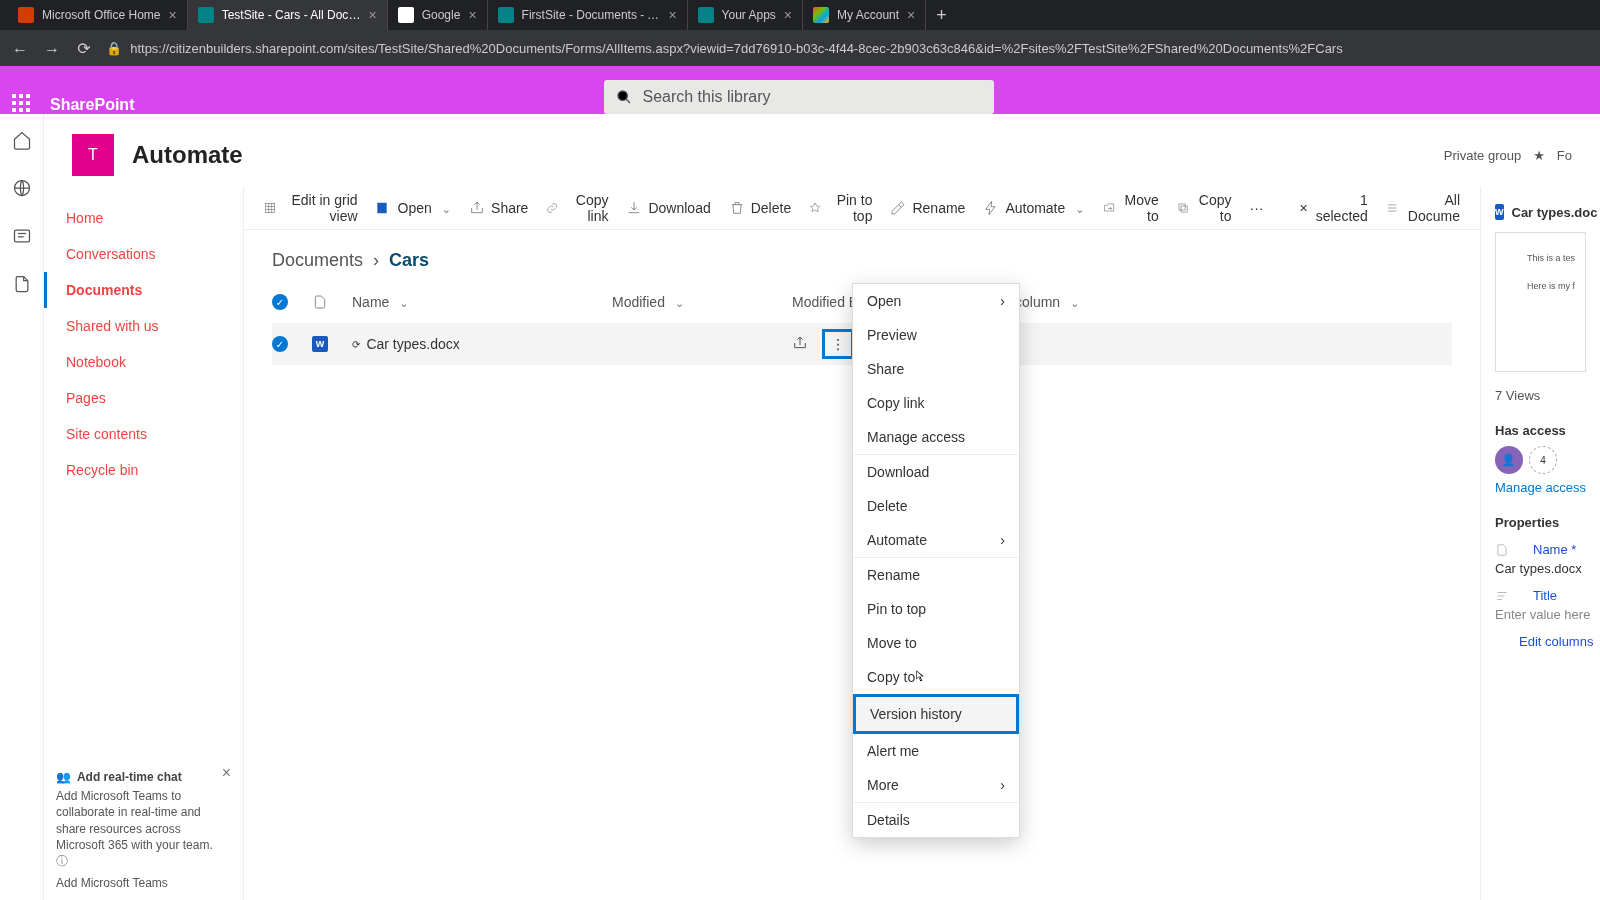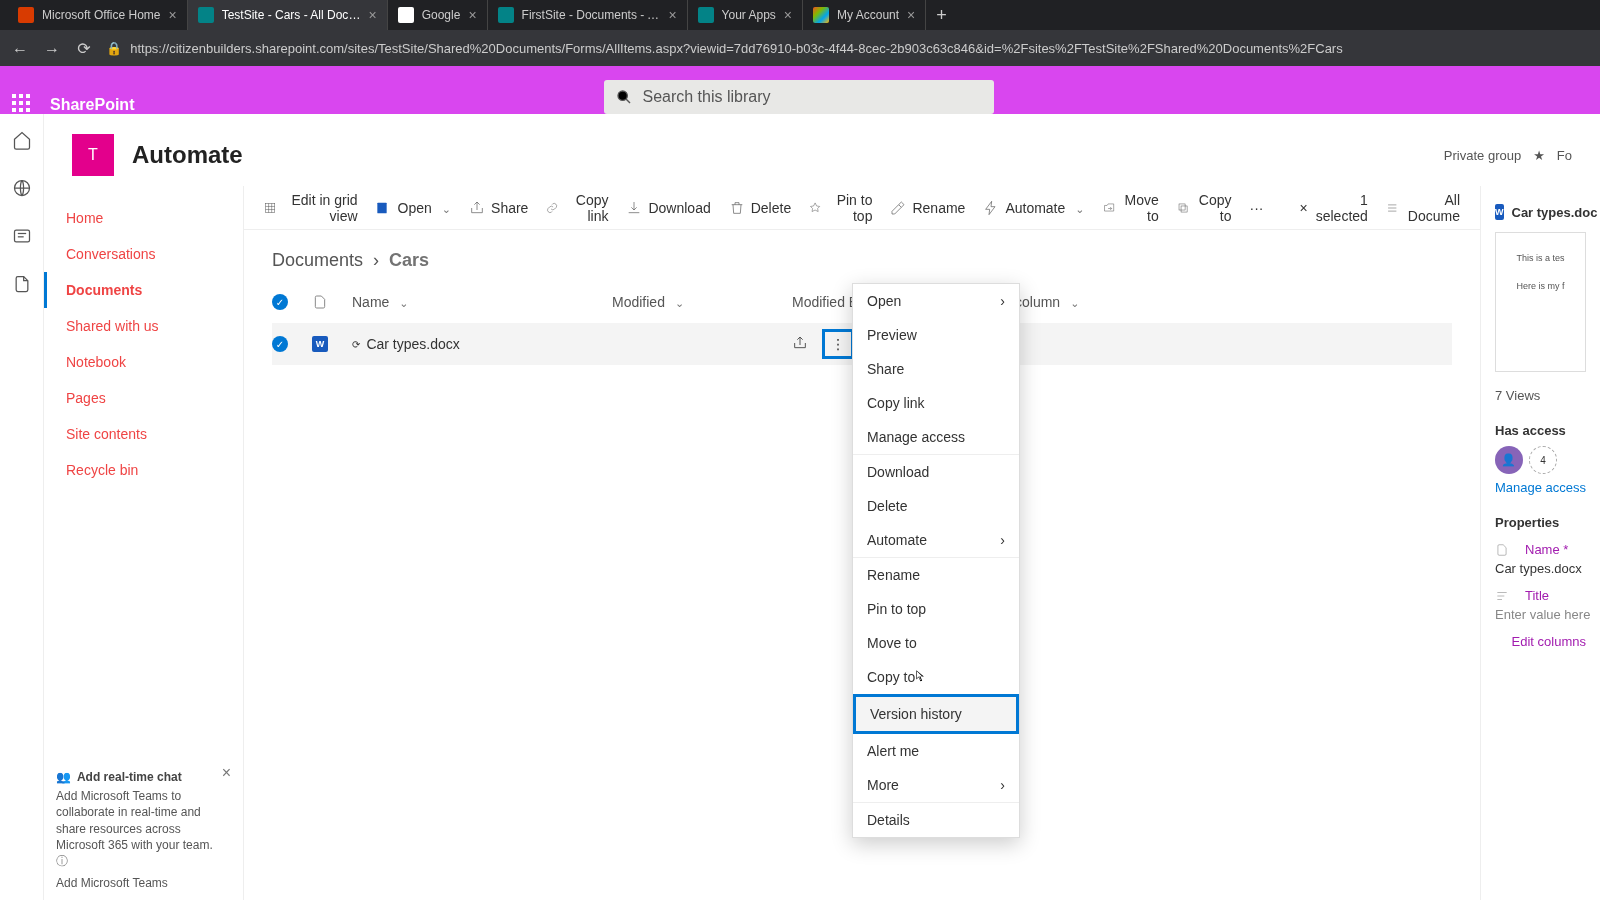--- a/index.html
+++ b/index.html
@@ -57,21 +57,21 @@
 
 .doc-area { flex: 1; display: flex; flex-direction: column; position: relative; text-align: right; }
 .cmdbar { height: 44px; border-bottom: 1px solid #eee; display: flex; align-items: center; padding: 0 20px; gap: 18px; font-size: 14px; color: #333; }
 .cmd { display: flex; align-items: center; gap: 6px; cursor: pointer; }
 .cmd svg { width: 16px; height: 16px; stroke: #555; fill: none; }
 .cmd.word-ic svg { fill: #185abd; stroke: none; }
 .cmdbar .spacer { flex: 1; }
 .sel-info { display: flex; align-items: center; gap: 8px; }
 
 .breadcrumb { padding: 20px 28px 10px 28px; font-size: 18px; color: #555; display: flex; align-items: center; gap: 10px; }
-.breadcrumb .current { font-weight: 600; color: #737373; }
+.breadcrumb .current { font-weight: 600; color: #0c4a6e; }
 
 
 .tbl { padding: 0 28px; }
 .thead, .trow { display: grid; grid-template-columns: 40px 40px 260px 180px 180px 200px; align-items: center; height: 42px; font-size: 14px; color: #333; }
 .thead { color: #555; font-weight: 400; }
 .th { display: flex; align-items: center; gap: 6px; cursor: pointer; }
 .trow { background: #f4f4f4; position: relative; }
 .check { width: 16px; height: 16px; border-radius: 50%; background: #0078d4; color: #fff; display: flex; align-items: center; justify-content: center; font-size: 10px; }
 .word-file { width: 16px; height: 16px; background: #185abd; border-radius: 2px; color: #fff; font-size: 9px; display: flex; align-items: center; justify-content: center; font-weight: bold; }
 .row-actions { position: absolute; left: 520px; display: flex; gap: 14px; align-items: center; }
@@ -80,27 +80,27 @@
 
 
 .ctx { position: absolute; left: 608px; top: 97px; width: 168px; background: #fff; border: 1px solid #ddd; box-shadow: 0 6px 20px rgba(0,0,0,.2); z-index: 50; }
 .ctx .mi { padding: 9px 14px; font-size: 14px; color: #333; cursor: pointer; display: flex; justify-content: space-between; align-items: center; }
 .ctx hr { border: none; border-top: 1px solid #eee; }
 .ctx .mi.hl { border: 3px solid #0078d4; background: #f4f4f4; }
 
 
 .details { width: 120px; border-left: 1px solid #eee; padding: 18px 14px; font-size: 13px; color: #333; overflow: hidden; white-space: nowrap; }
 .details .f-hdr { display: flex; align-items: center; gap: 8px; font-weight: 600; margin-bottom: 12px; }
-.details .preview { height: 140px; border: 1px solid #ddd; margin-bottom: 8px; padding: 20px 10px; font-size: 9px; color: #555; text-align: center; }
+.details .preview { height: 140px; border: 1px solid #ddd; margin-bottom: 8px; padding: 20px 10px; font-size: 9px; color: #555; text-align: right; }
 .details .lbl { color: #555; margin-top: 16px; }
 .details .section-h { font-weight: 600; margin-top: 20px; }
 .avatar { width: 28px; height: 28px; border-radius: 50%; background: #8764b8; color: #fff; display: flex; align-items: center; justify-content: center; font-size: 12px; }
 .access-row { display: flex; gap: 6px; align-items: center; margin-top: 8px; }
 .link { color: #0078d4; cursor: pointer; }
-.prop-row { display: flex; align-items: flex-end; gap: 16px; margin-top: 12px; color: #a21caf; }
+.prop-row { display: flex; align-items: flex-end; gap: 24px; margin-top: 12px; color: #1d4ed8; }
 
 
 .cursor { position: absolute; left: 670px; top: 480px; width: 14px; height: 20px; z-index: 60; pointer-events: none; }
 
 .chev::after { content: "⌄"; font-size: 11px; color: #777; margin-left: 4px; }
 </style>
 </head>
 <body>
 
 <div class="browser-top">

